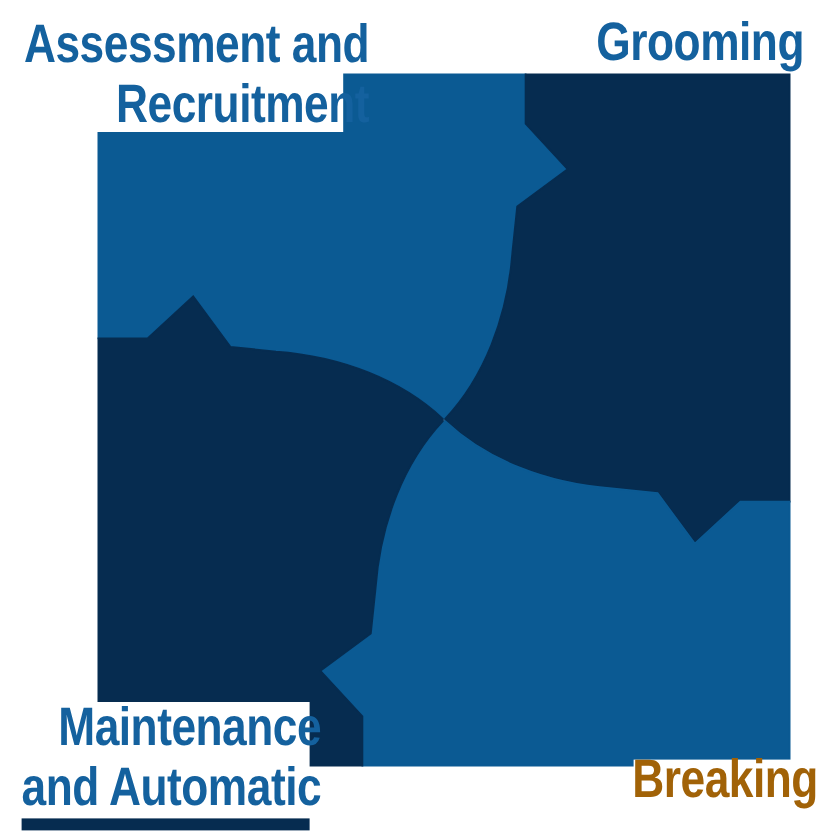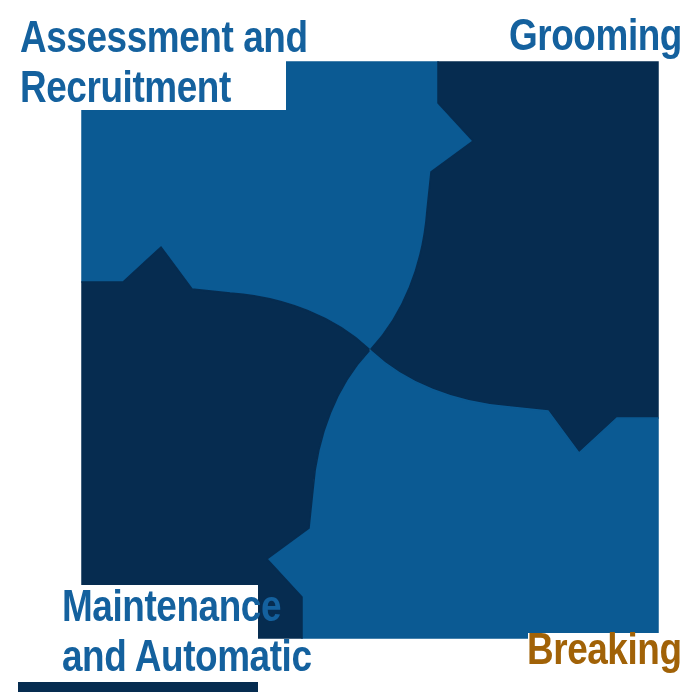--- a/index.html
+++ b/index.html
@@ -24,31 +24,32 @@
     display: block;
   }
   .label {
     position: absolute;
     font-size: 45px;
     line-height: 50px;
     font-weight: 700;
     letter-spacing: -0.5px;
     white-space: nowrap;
     z-index: 2;
+    text-align: right;
   }
   .cond {
     display: inline-block;
     transform: scaleX(0.82);
   }
   .label.align-left .cond { transform-origin: left top; }
   .label.align-right { text-align: right; }
   .label.align-right .cond { transform-origin: right top; }
   .label-top-left    { left: 20px;  top: 12px; }
-  .label-top-right   { right: 18px; top: 10px; }
-  .label-bottom-left { left: 18px;  top: 581px; margin-left: 44px; }
+  .label-top-right   { right: 30px; top: 10px; }
+  .label-bottom-left { left: 18px;  top: 581px; }
   .label-bottom-right{ right: 18px; top: 624px; }
 </style>
 </head>
 <body>
 
 <div id="stage">
 
   <svg id="pinwheel-svg" viewBox="0 0 700 700" xmlns="http://www.w3.org/2000/svg">
 
     <path stroke-width="1.5" d="M 82,62 L 438,62 L 438,103 L 473,141 L 431,172 L 427,210 C 423,265 403,315 371,349 L 369,349 C 335,317 285,297 230,293 L 192,289 L 161,247 L 123,282 L 82,282 Z" fill="#0B5A93" stroke="#0B5A93"></path>

